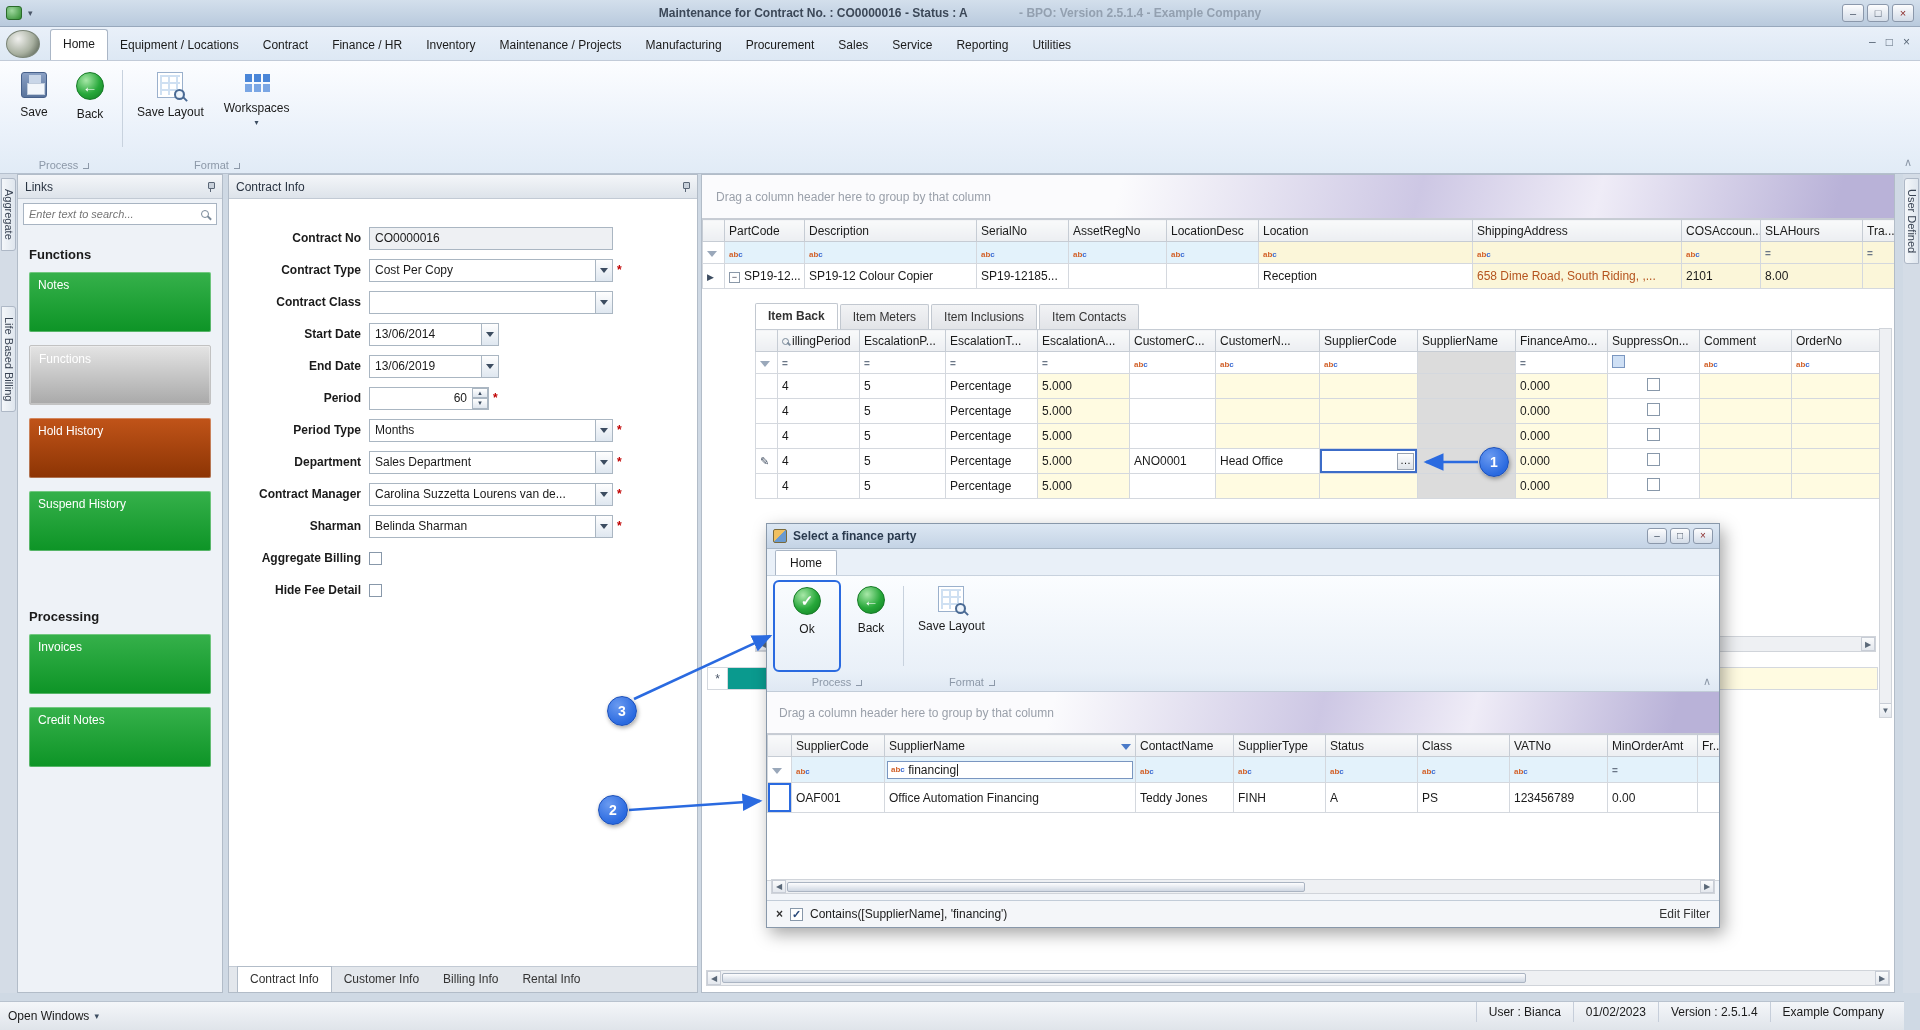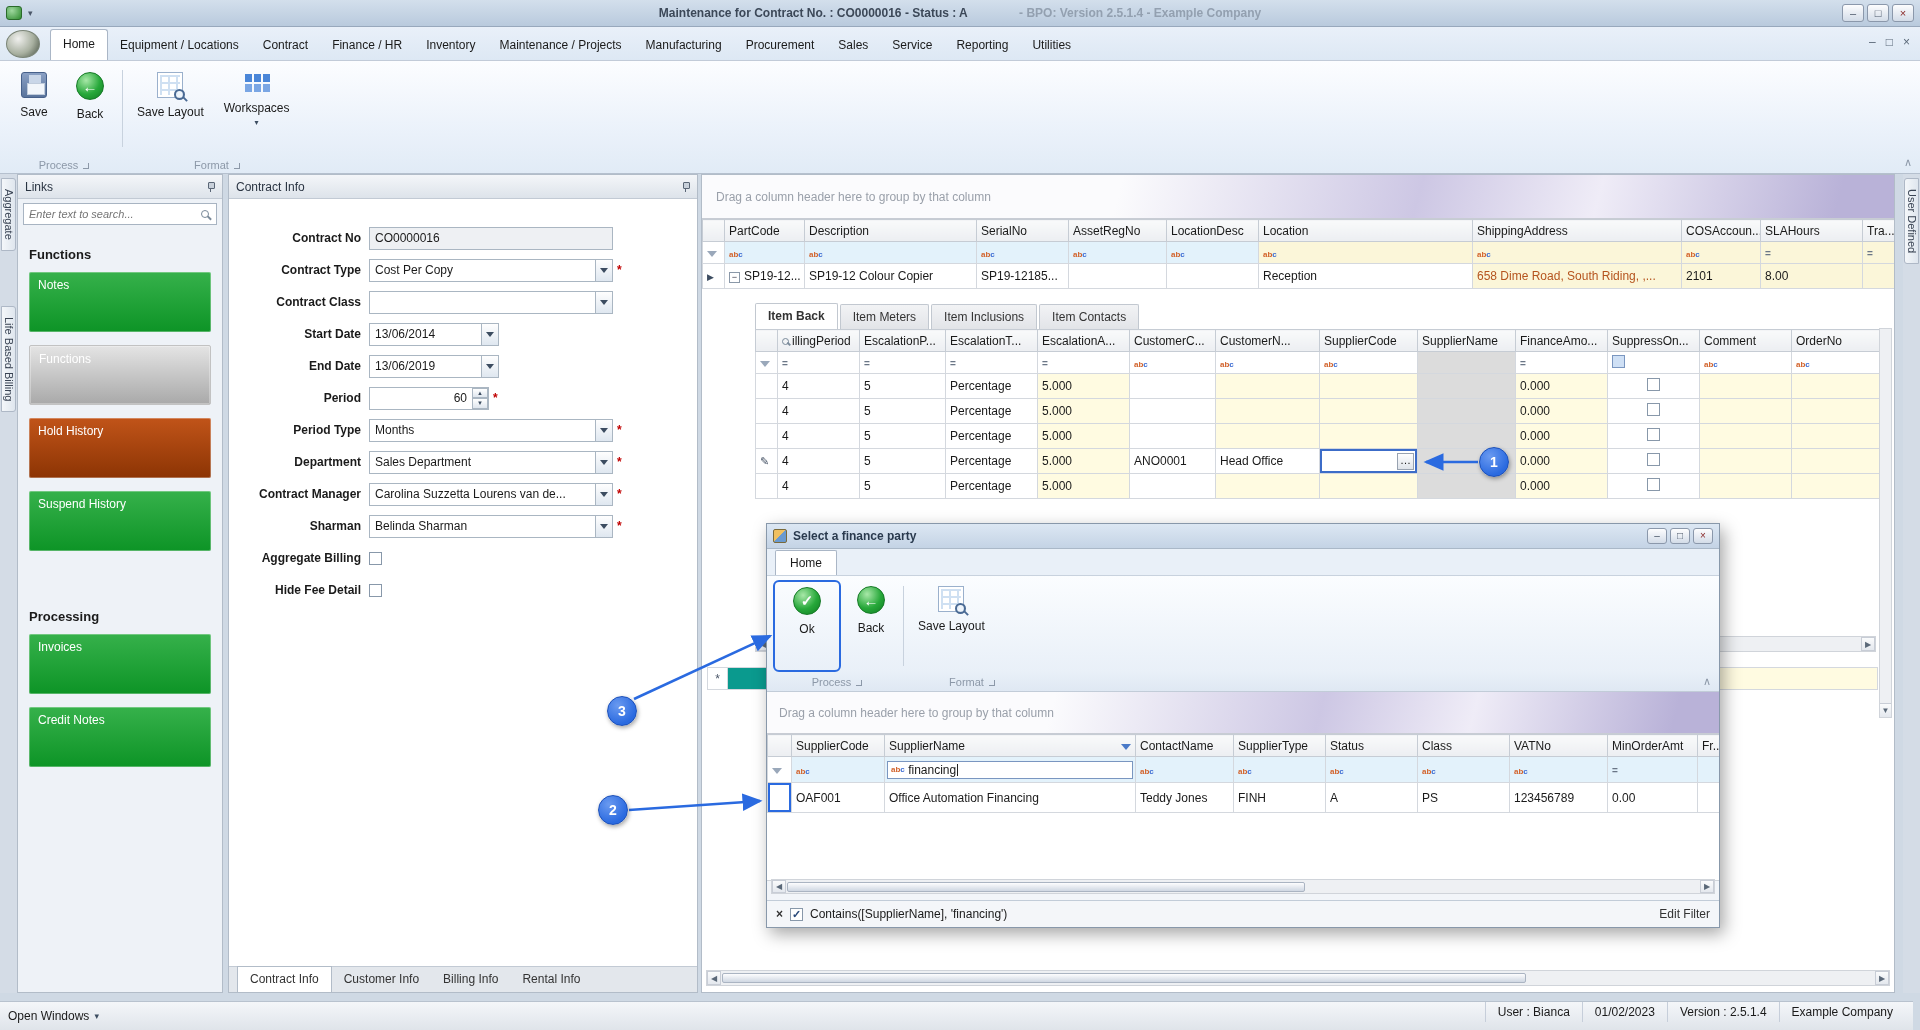--- a/index.html
+++ b/index.html
@@ -219,21 +219,21 @@
     align-items:center; padding:0 3px; }
   .caret-bar { display:inline-block; width:1px; height:12px; background:#222; margin-left:1px; }
   .hl-cell { box-shadow:inset 0 0 0 2px #2a6ae0; }
   .m-footer { position:absolute; bottom:0; left:0; right:0; height:27px; background:#f4f6f9;
     border-top:1px solid #c2ccd8; display:flex; align-items:center; padding:0 9px; gap:7px; }
   .m-footer .xg { color:#333; font-weight:bold; }
   .m-editfilter { margin-left:auto; color:#333; }
   .m-hsb { position:absolute; bottom:33px; left:4px; right:4px; height:15px; }
 
   
-  .statusbar { position:absolute; bottom:0; left:0; right:7px; height:29px;
+  .statusbar { position:absolute; bottom:0; left:0; right:16px; height:29px;
     background:linear-gradient(#f4f6f9,#dfe4ea); border-top:1px solid #b8c2ce;
     display:flex; align-items:center; padding:0 8px; }
   .sb-right { margin-left:auto; display:flex; height:100%; }
   .sb-item { padding:0 12px; border-left:1px solid #c6cedA; height:70%; display:flex; align-items:center; }
 
   
   .annot-svg { position:absolute; inset:0; z-index:100; pointer-events:none; }
   .annot-circle { position:absolute; width:30px; height:30px; border-radius:50%; z-index:101;
     background:radial-gradient(circle at 35% 30%, #6a9af0, #2a6ae0 70%); border:1px solid #1b4fb8;
     color:#fff; font-weight:bold; font-size:14px; display:flex; align-items:center; justify-content:center;

